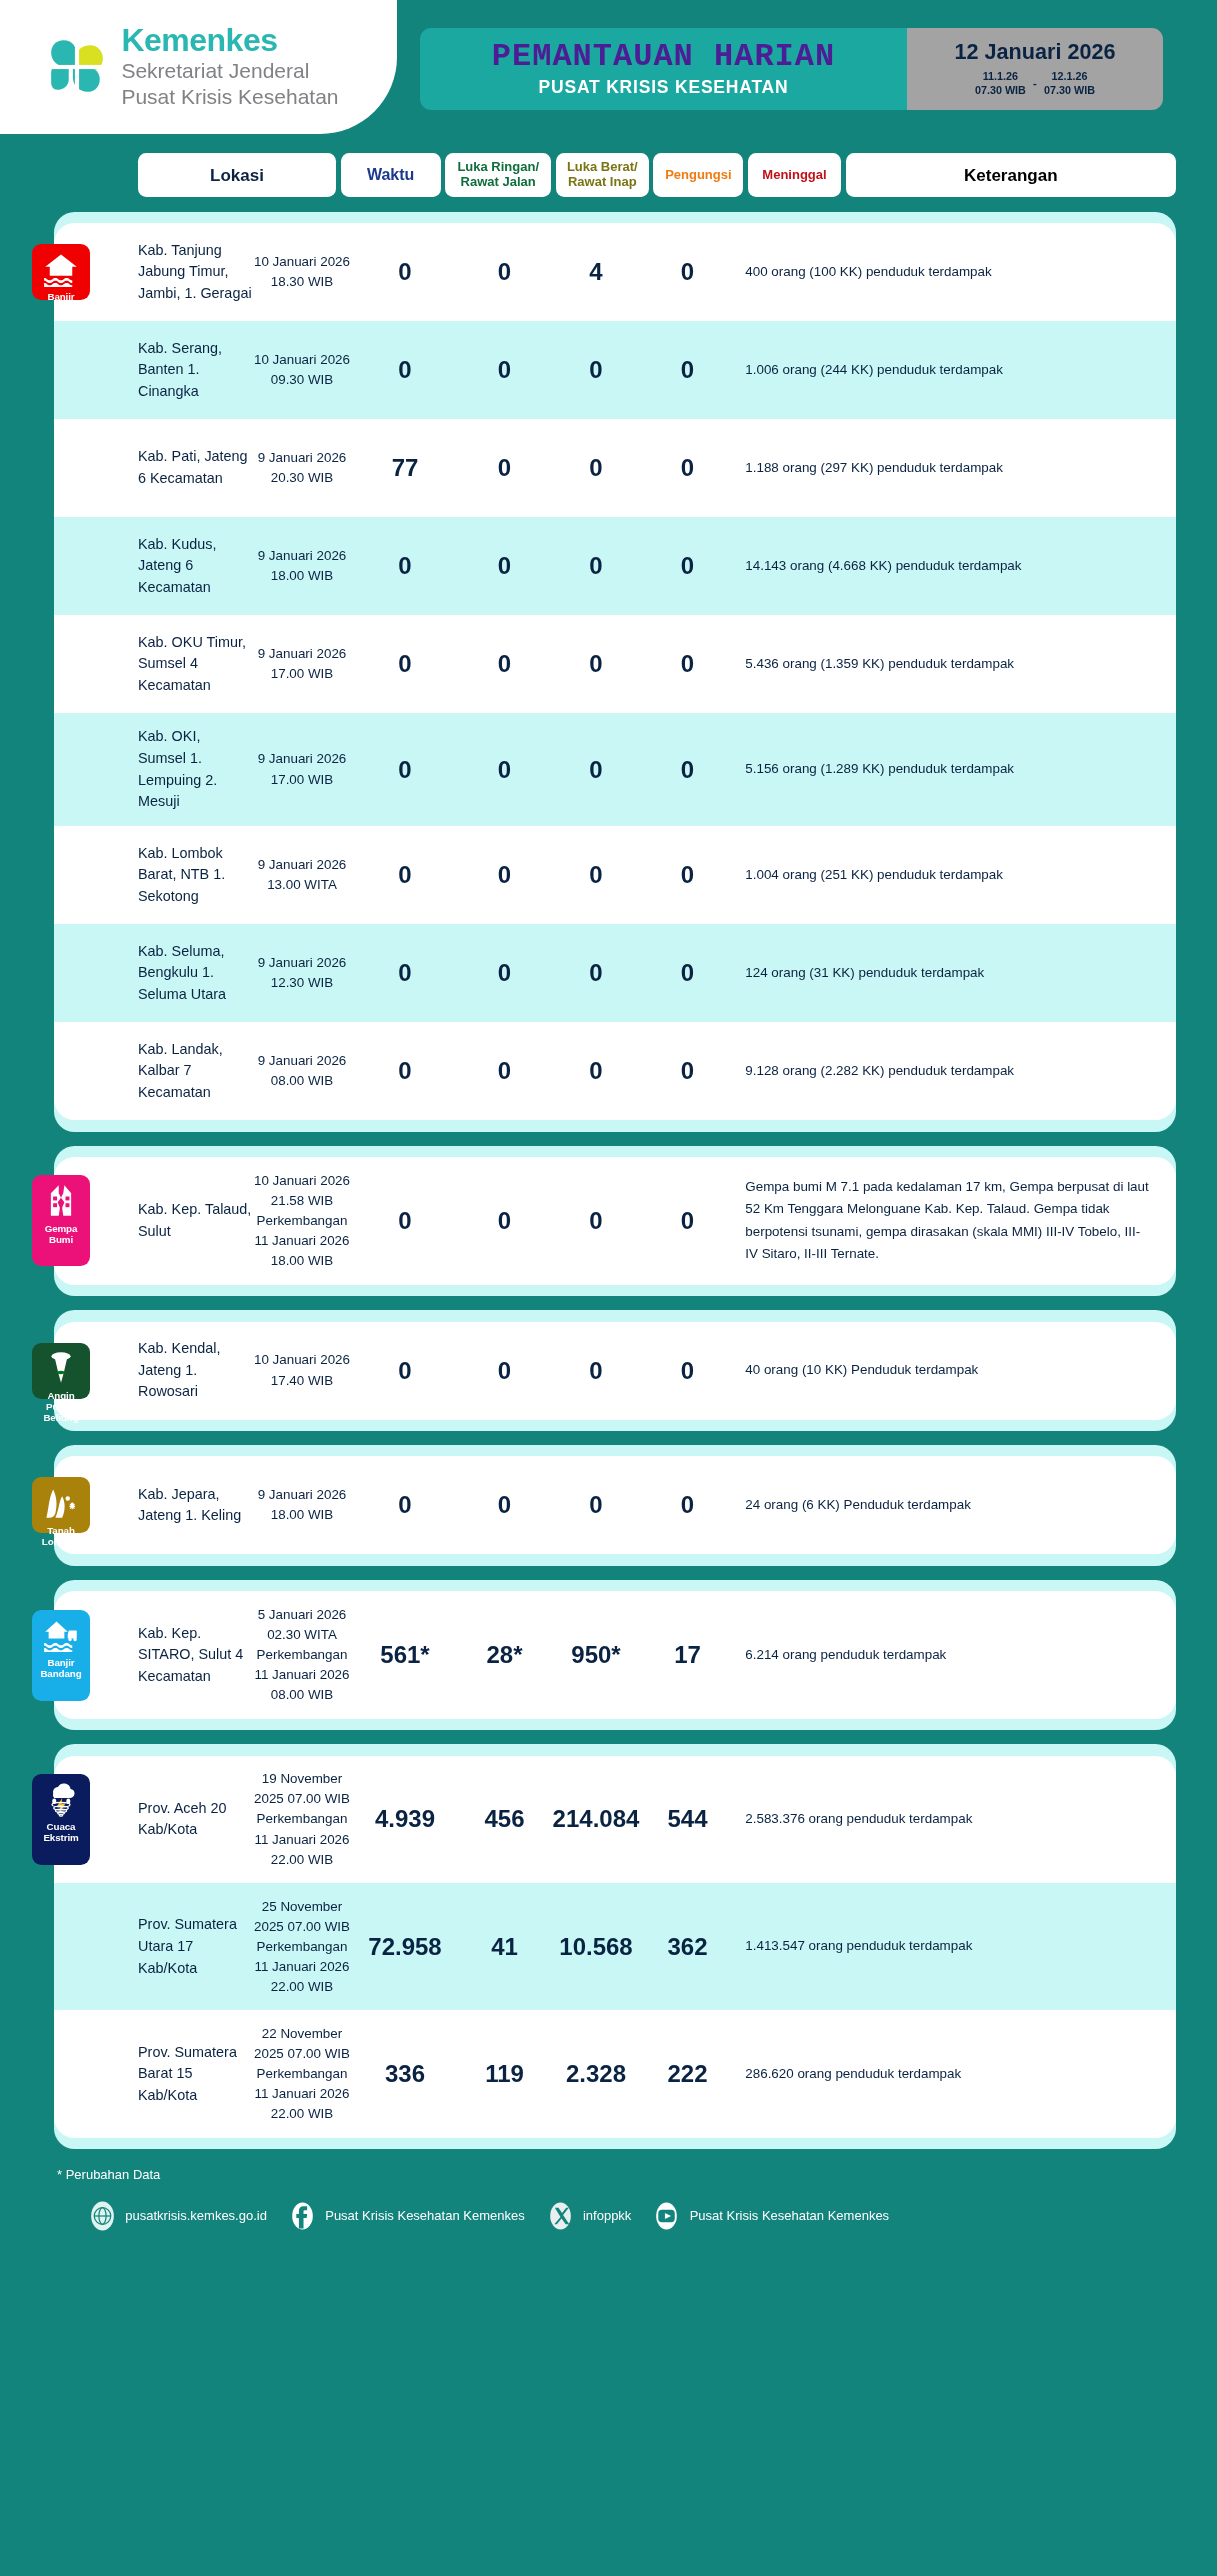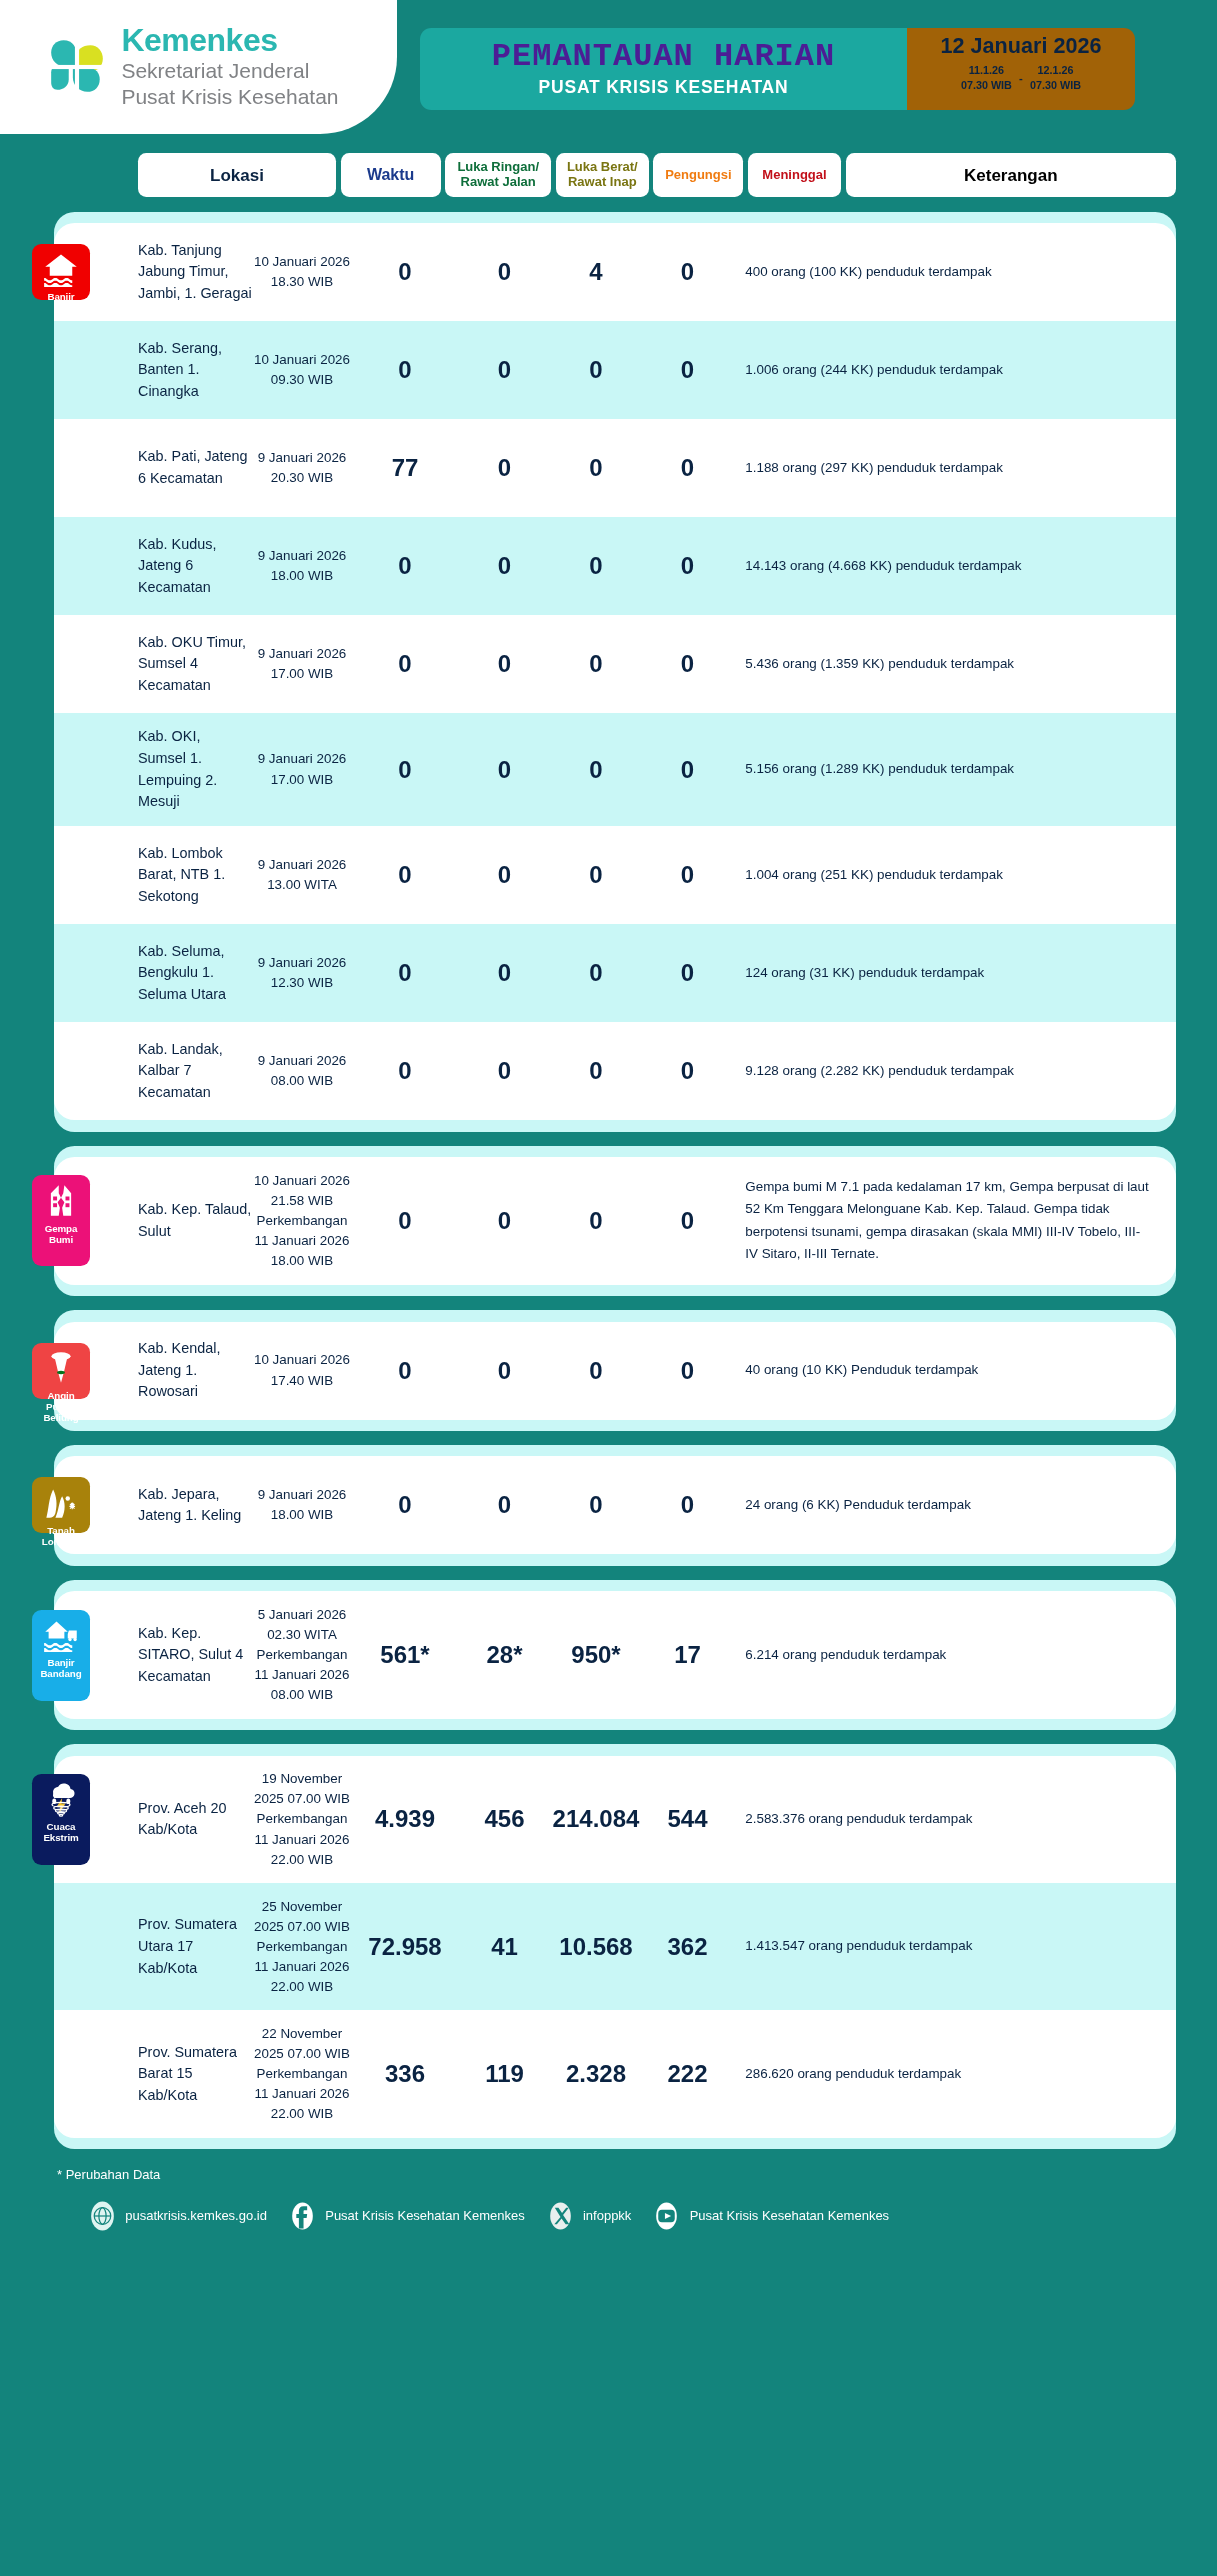--- a/index.html
+++ b/index.html
@@ -62,26 +62,26 @@
   }
   .banner-title .l1 {
     color: #4c1d95; font-size: 32px; font-weight: bold;
     letter-spacing: 1px; line-height: 1.05; font-family: Liberation Mono, monospace;
   }
   .banner-title .l2 {
     color: #fff; font-size: 17.5px; font-weight: bold;
     letter-spacing: 0.8px; margin-top: 4.1px;
   }
   .banner-date {
-    background: #a16207;
+    background: #a3a3a3;
     border-top-right-radius: 11.3px;
     border-bottom-right-radius: 11.3px;
-    width: 228px;
+    width: 256px;
     display: flex; flex-direction: column;
-    align-items: center; 
+    align-items: center; justify-content: center;
     padding: 6.2px 5.2px;
   }
   .banner-date .bd-main {
     color: #0A2342; font-size: 21.6px; font-weight: bold; line-height: 1.1;
   }
   .banner-date .bd-range {
     display: flex; align-items: center; justify-content: center;
     margin-top: 5.2px; gap: 7.2px;
   }
   .bd-col { text-align: center; color: #0A2342; font-size: 10.8px; font-weight: bold; line-height: 1.35; }
@@ -362,21 +362,21 @@
             <div class="c-num w-berat">0</div>
             <div class="c-num w-pengungsi">0</div>
             <div class="c-num w-meninggal">0</div>
             <div class="c-ket tall">Gempa bumi M 7.1 pada kedalaman 17 km, Gempa berpusat di laut 52 Km Tenggara Melonguane Kab. Kep. Talaud. Gempa tidak berpotensi tsunami, gempa dirasakan (skala MMI) III-IV Tobelo, III-IV Sitaro, II-III Ternate.</div>
           </div>
         </div>
       </div>
       <div class="section">
         <div class="rows">
           <div class="row white rtop rbot">
-            <div class="badge h-sm" style="background: #ef4444;">
+            <div class="badge h-sm" style="background: #14532d;">
               <span>
                 <svg class="bicon" viewBox="0 0 64 64">
                   <ellipse cx="32" cy="11" rx="17" ry="7" fill="#ffffff"></ellipse>
                   <path fill="#ffffff" d="M21 14 L43 14 L37 40 L32 58 L27 40 Z"></path>
                   <ellipse cx="32" cy="40" rx="7" ry="3" fill="#07721B"></ellipse>
                 </svg>
               </span>
               <span class="blabel">Angin Puting Beliung</span>
             </div>
             <div class="c-lokasi">Kab. Kendal, Jateng 1. Rowosari</div>

